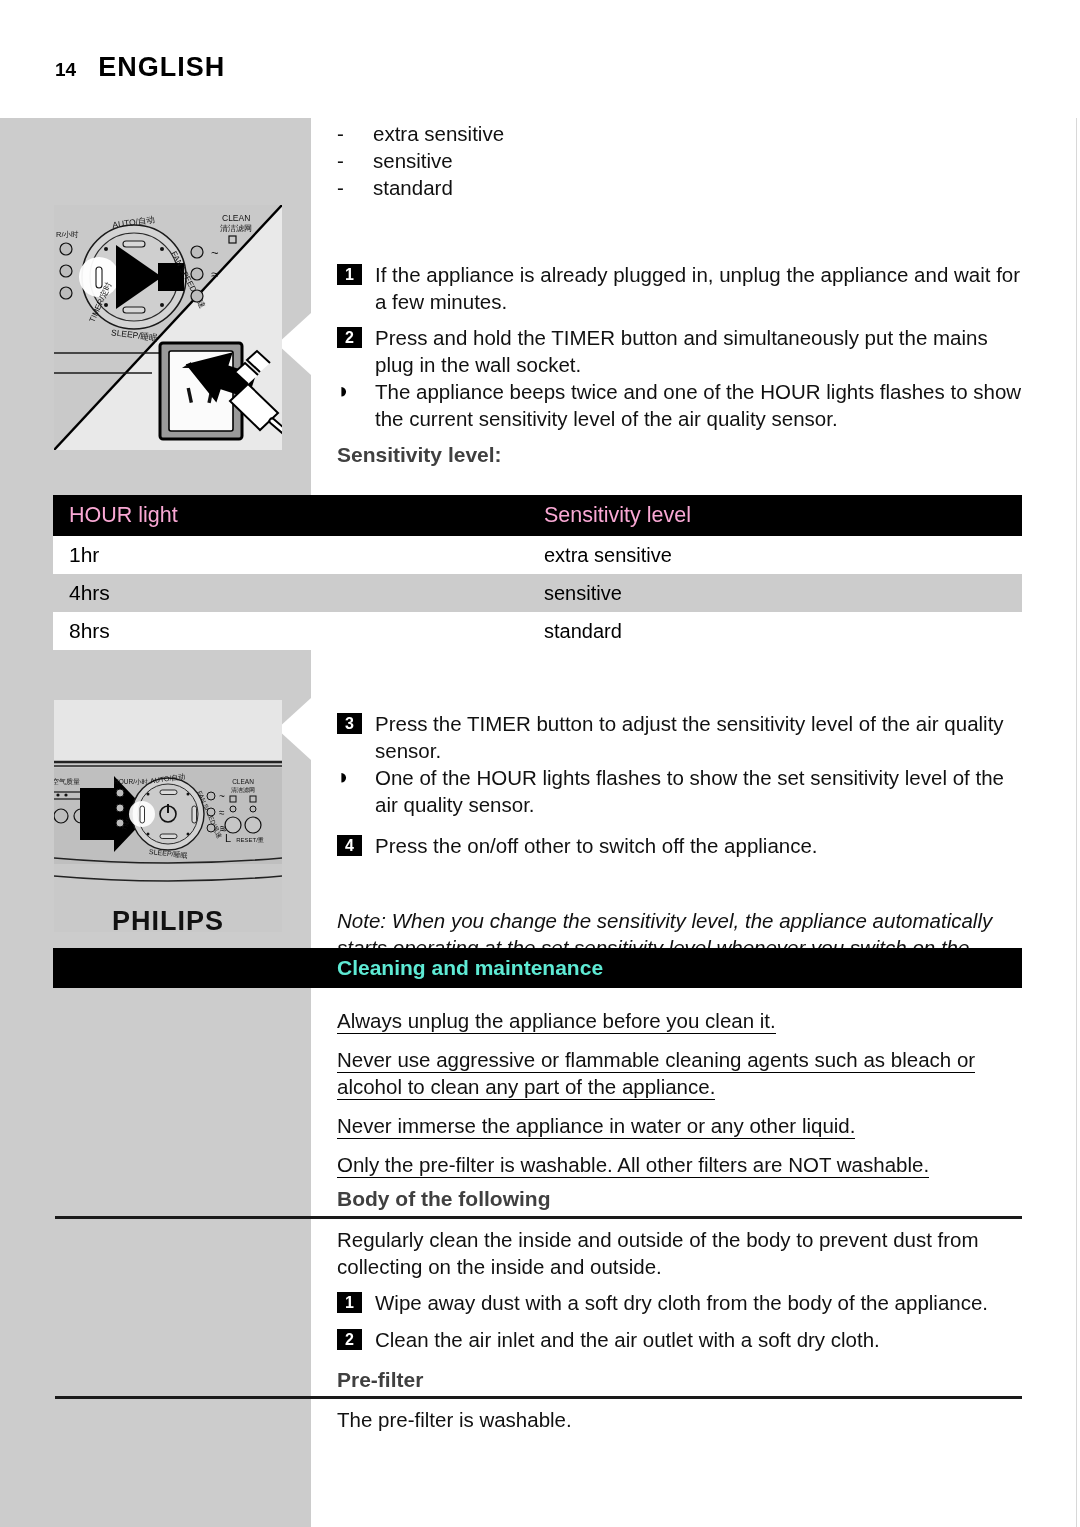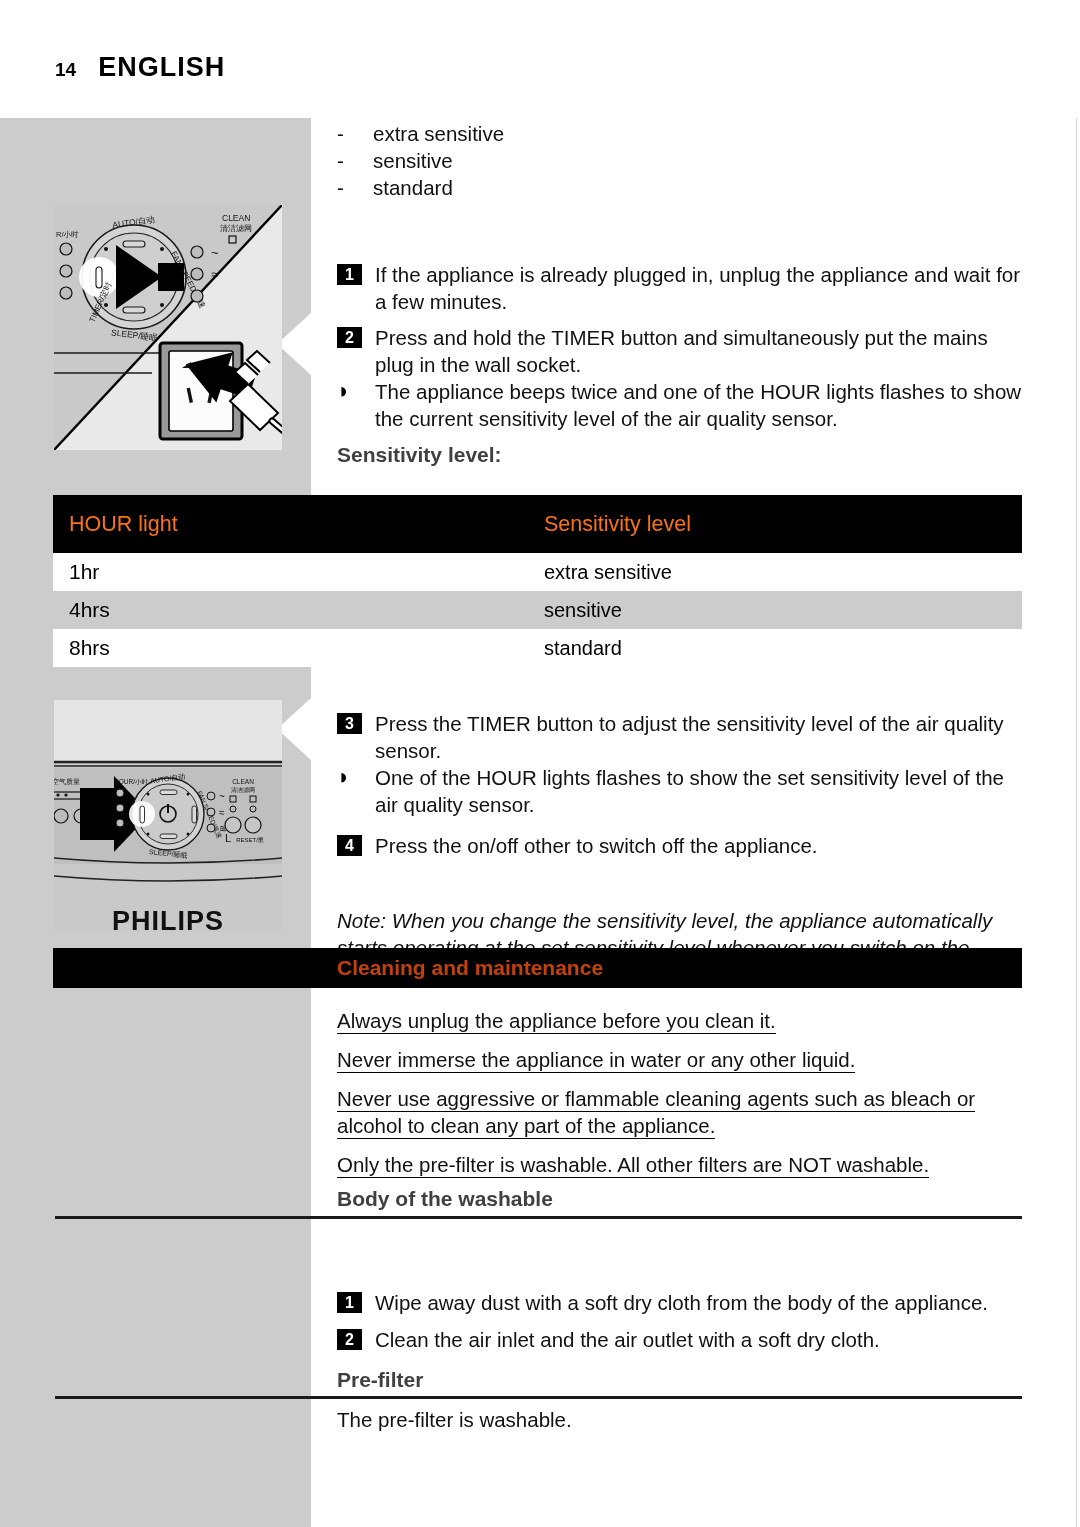--- a/index.html
+++ b/index.html
@@ -40,31 +40,31 @@
     font-size:16px;font-weight:700;text-align:center;line-height:21px;padding:0 3px;}
   .bulletbox{display:inline-block;width:19px;height:21px;line-height:19px;
     font-size:22px;color:#000;text-align:left;}
   .step .body{flex:1;}
 
   h3.sub{font-size:21px;font-weight:700;margin:0;color:#404040;}
 
   
   .tbl{position:absolute;left:53px;width:969px;}
   .tbl .row{display:flex;align-items:center;height:38px;}
-  .tbl .row.head{background:#000;color:#f97316;height:58px;}
+  .tbl .row.head{background:#000;color:#f9a8d4;height:41px;}
   .tbl .row.white{background:#fff;justify-content:space-between;}
   .tbl .row.grayrow{background:#cccccc;}
   .tbl .c1{width:475px;padding-left:16px;font-size:21px;}
   .tbl .c2{flex:1;font-size:20px;}
   .tbl .row.head .c1,.tbl .row.head .c2{font-size:21.5px;}
 
   
   .sectionbar{position:absolute;left:53px;width:969px;height:40px;background:#000;
     display:flex;align-items:center;}
-  .sectionbar span{color:#c2410c;font-size:21px;font-weight:700;padding-left:284px;}
+  .sectionbar span{color:#5eead4;font-size:21px;font-weight:700;padding-left:284px;}
 
   
   .warn{font-size:20.5px;line-height:27px;color:#111;}
   .warn u{text-decoration:none;border-bottom:1.6px solid #000;padding-bottom:1px;
      display:inline;box-decoration-break:clone;-webkit-box-decoration-break:clone;}
 
   
   .rule{position:absolute;left:55px;width:967px;height:2.5px;background:#1a1a1a;}
 </style>
 </head>
@@ -304,33 +304,36 @@
 
   <div class="sectionbar" style="top:948px;">
     <span>Cleaning and maintenance</span>
   </div>
 
   <div class="col warn" style="top:1007px;">
     <p class="para" style="margin-bottom:12px;">
       <u>Always unplug the appliance before you clean it.</u>
     </p>
     <p class="para" style="margin-bottom:12px;">
-      <u>Never immerse the appliance in water or any other liquid.</u>
+      <u>Never use aggressive or flammable cleaning agents such as bleach or alcohol to clean any part of the appliance.</u>
     </p>
     <p class="para" style="margin-bottom:12px;">
-      <u>Never use aggressive or flammable cleaning agents such as bleach or alcohol to clean any part of the appliance.</u>
+      <u>Never immerse the appliance in water or any other liquid.</u>
     </p>
     <p class="para">
       <u>Only the pre-filter is washable. All other filters are NOT washable.</u>
     </p>
   </div>
 
-  <h3 class="sub" style="position:absolute;left:337px;top:1187px;">Body of the washable</h3>
+  <h3 class="sub" style="position:absolute;left:337px;top:1187px;">Body of the following</h3>
   <div class="rule" style="top:1216px;"></div>
 
+  <div class="col txt" style="top:1226px;">
+    <p class="para">Regularly clean the inside and outside of the body to prevent dust from collecting on the inside and outside.</p>
+  </div>
 
   <div class="col txt" style="top:1289px;">
     <div class="step" style="margin-bottom:10px;">
       <span class="marker">
         <span class="numbox">1</span>
       </span>
       <span class="body">Wipe away dust with a soft dry cloth from the body of the appliance.</span>
     </div>
     <div class="step">
       <span class="marker">

